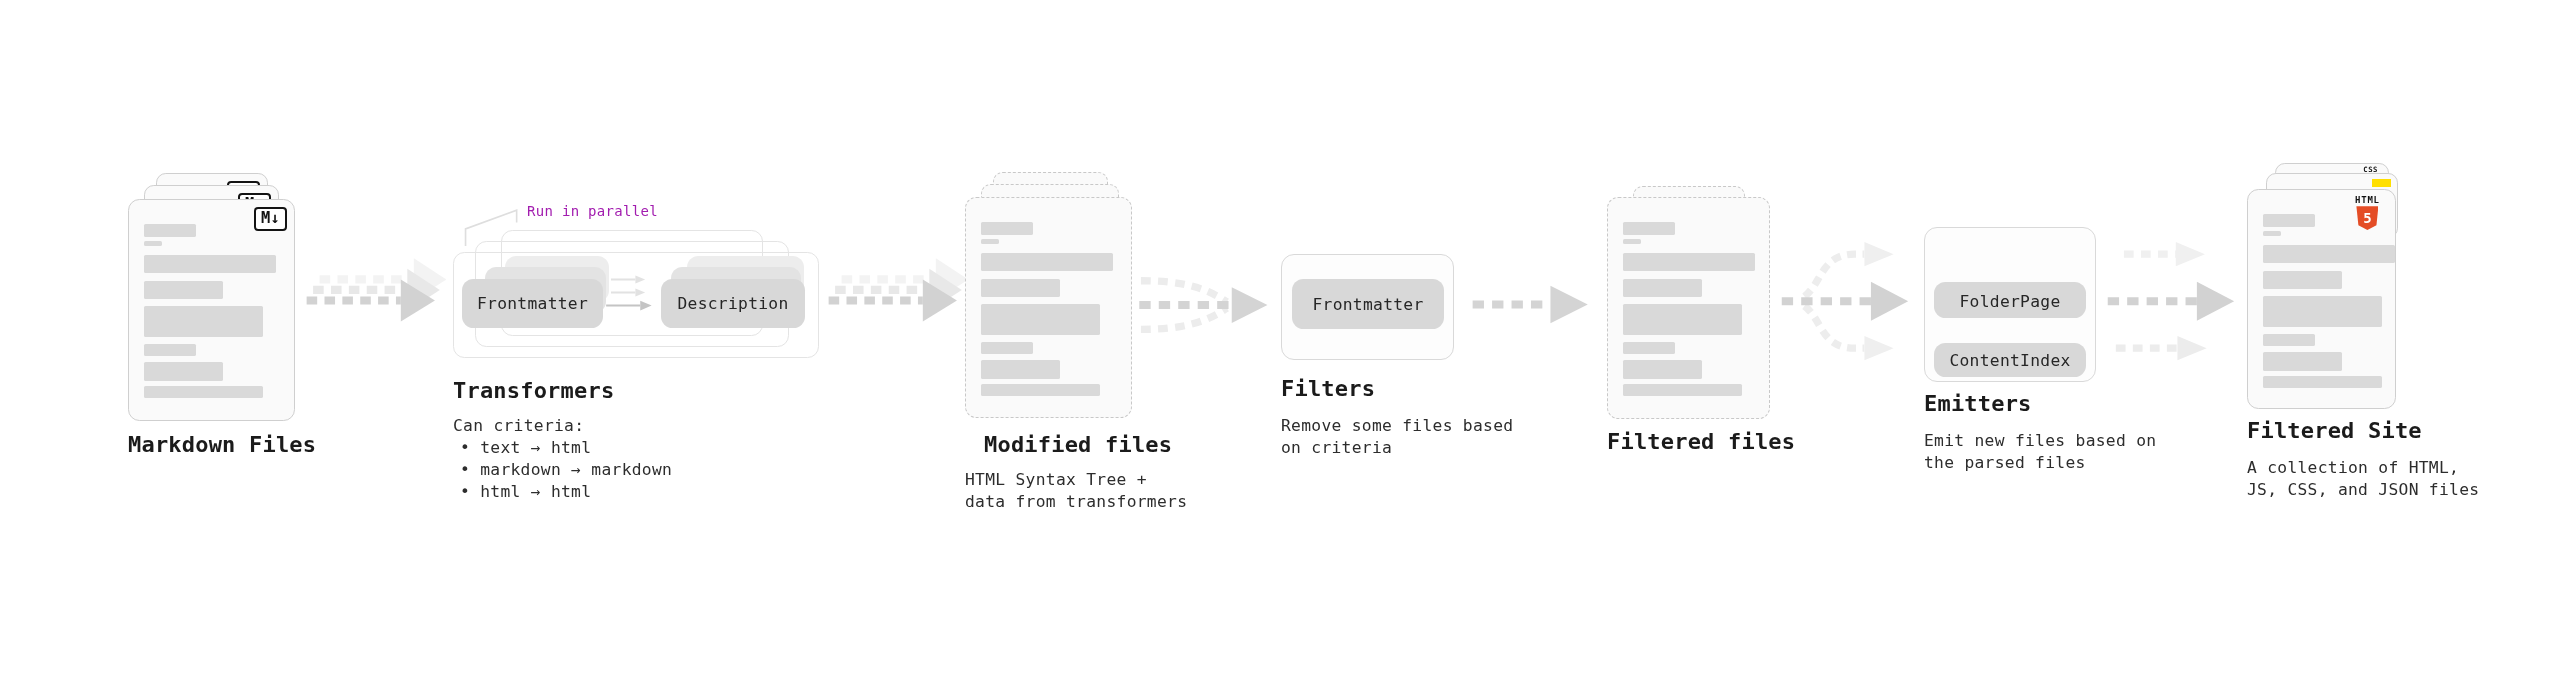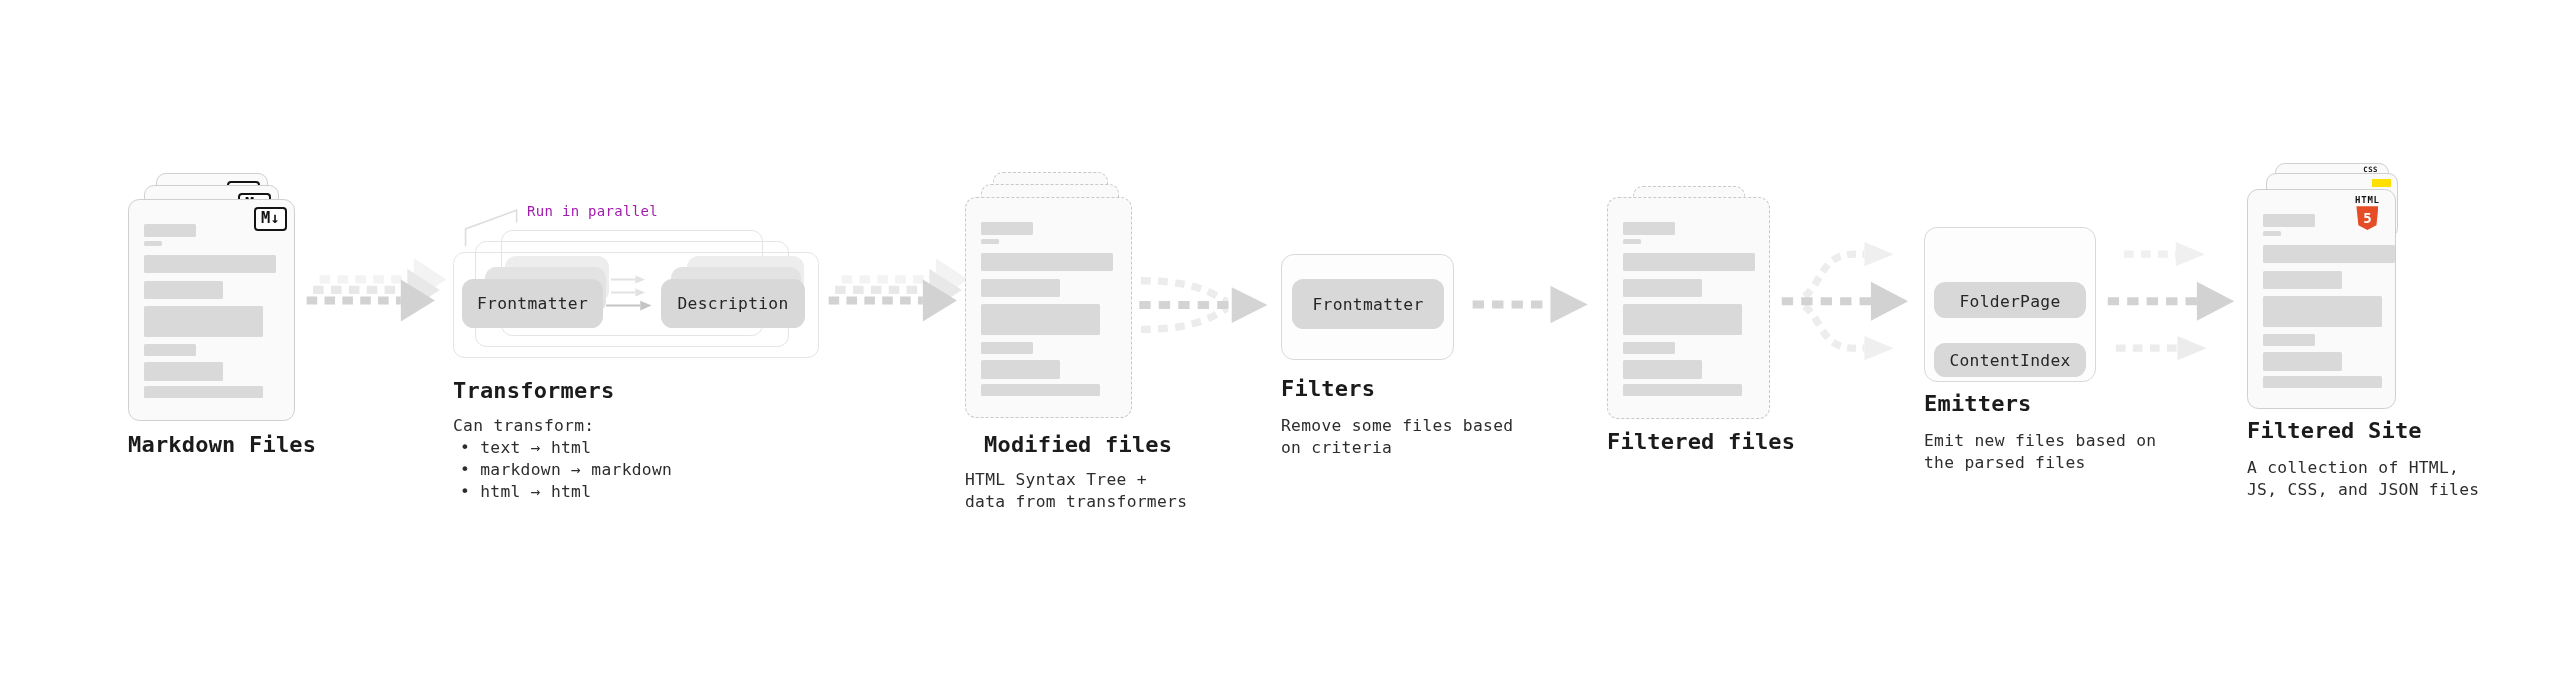--- a/index.html
+++ b/index.html
@@ -102,21 +102,21 @@
       <line x1="6" y1="24" x2="36" y2="24" stroke-width="2.5"></line>
       <polygon points="36,19 48,24 36,29" stroke="none"></polygon>
     </g>
     <g stroke="#c4c4c4" fill="#c4c4c4">
       <line x1="0" y1="40" x2="42" y2="40" stroke-width="2.5"></line>
       <polygon points="42,34 56,40 42,46" stroke="none"></polygon>
     </g>
   </svg>
 
   <div class="title" style="left:453px;top:378px;">Transformers</div>
-  <div class="sub" style="left:453px;top:415px;">Can transform:</div>
+  <div class="sub" style="left:453px;top:415px;">Can criteria:</div>
   <div class="sub" style="left:460px;top:437px;">
     <div>• text → html</div>
     <div>• markdown → markdown</div>
     <div>• html → html</div>
   </div>
 </div>
 
 <svg style="left:827px;top:232px;" width="134" height="98" viewBox="0 0 165 120">
   <g transform="translate(16,-26)" stroke="#f3f3f3" fill="#f3f3f3">
     <line x1="2" y1="84" x2="118" y2="84" stroke-width="10" stroke-dasharray="13 9"></line>

